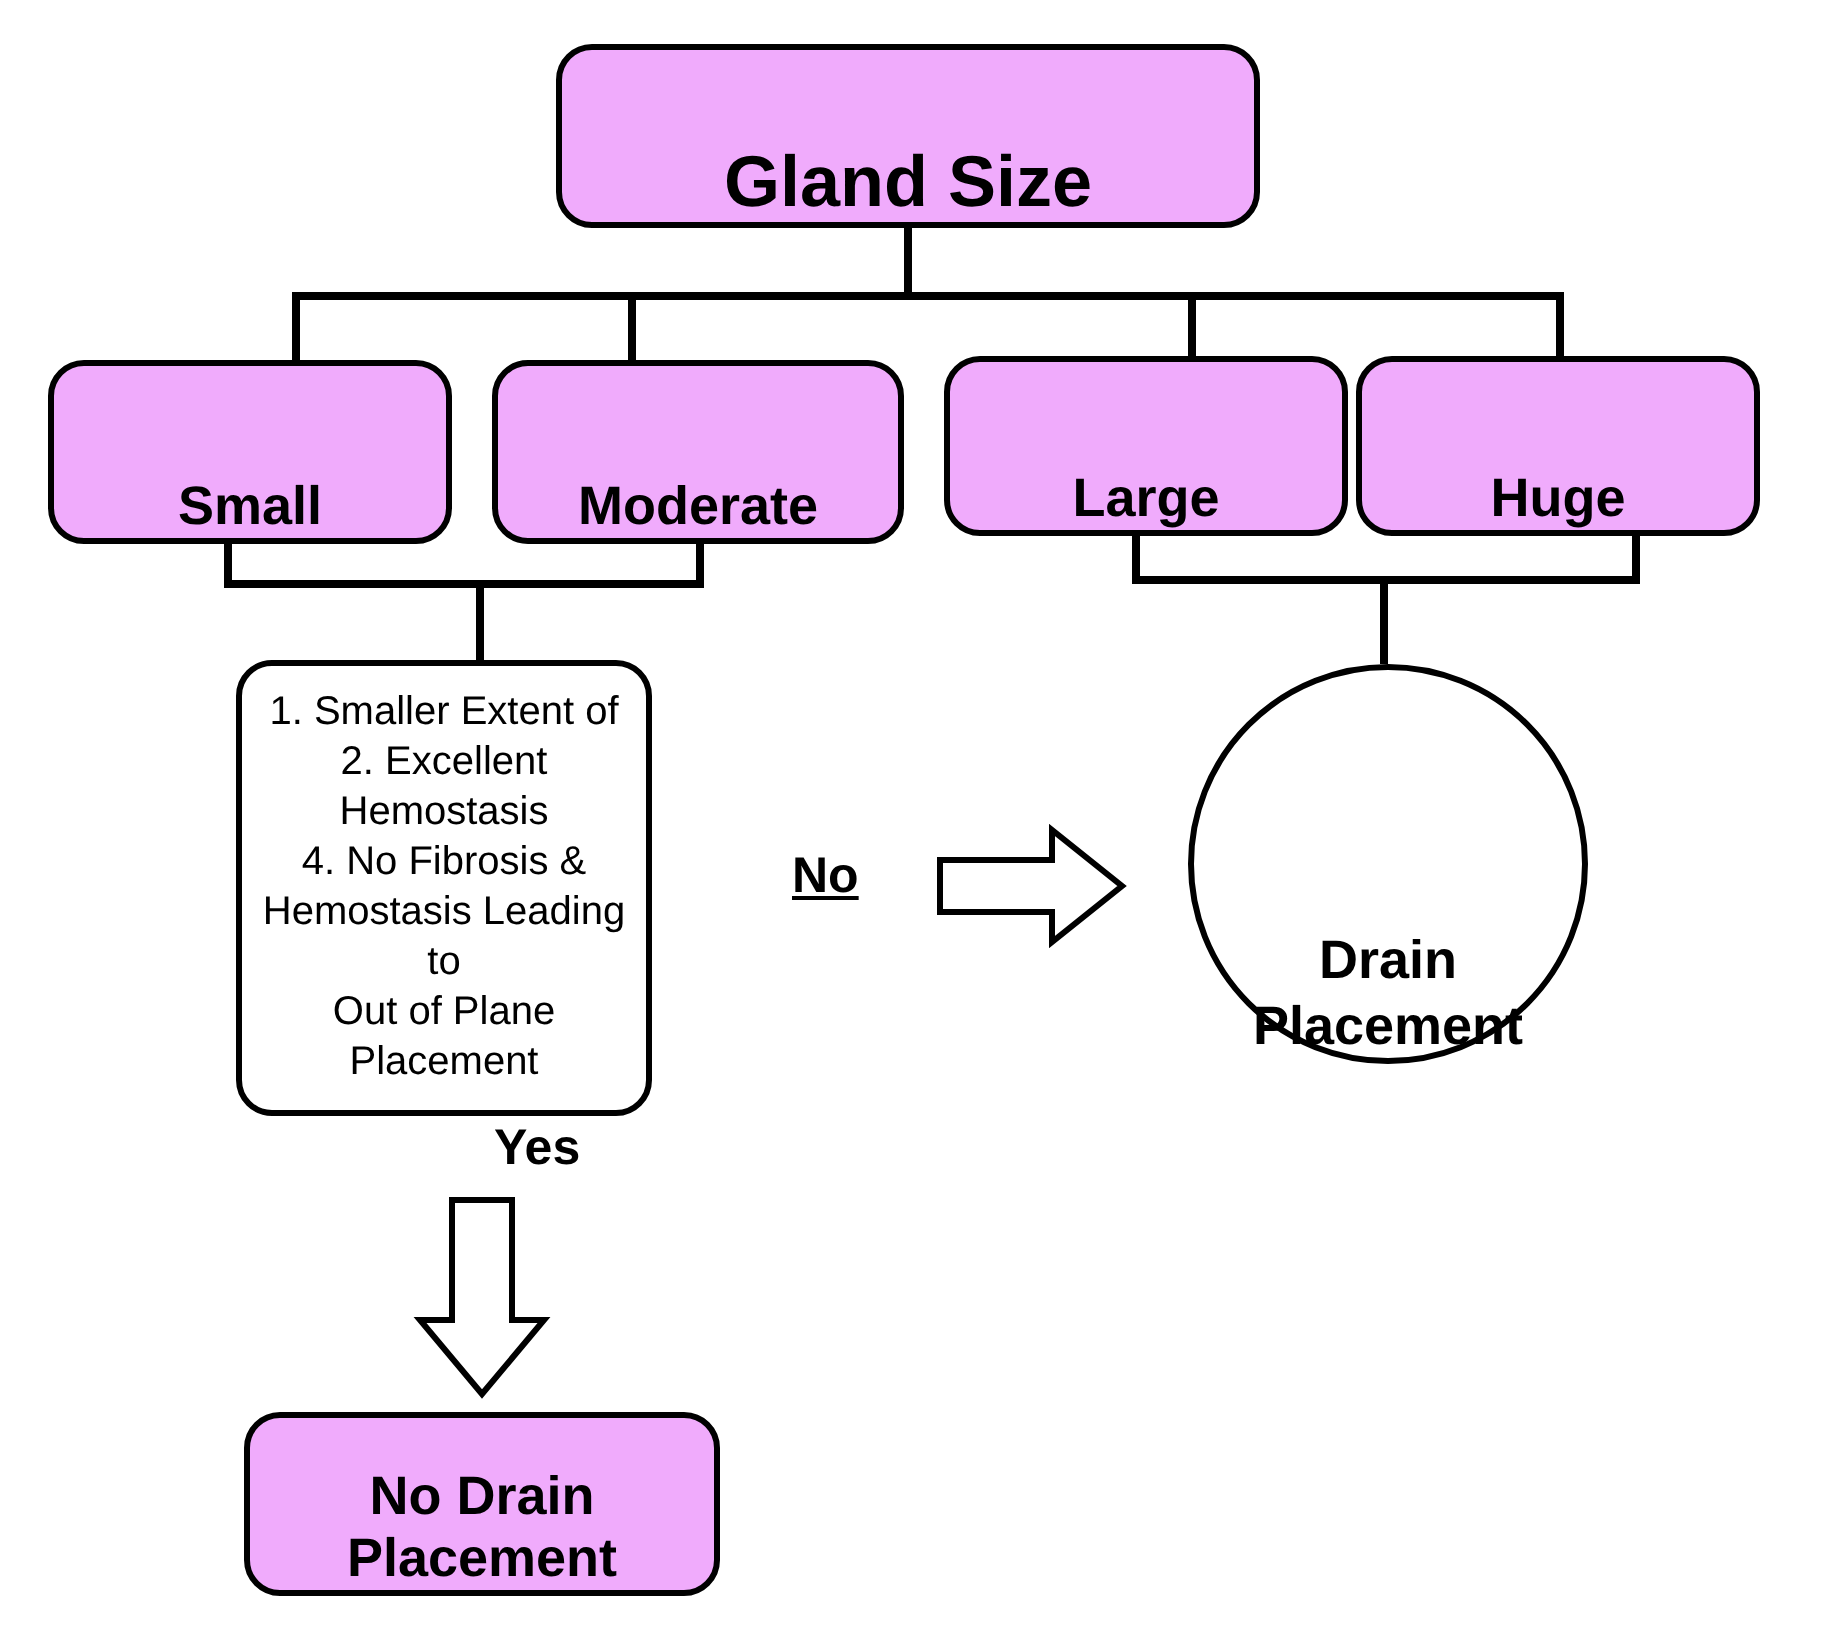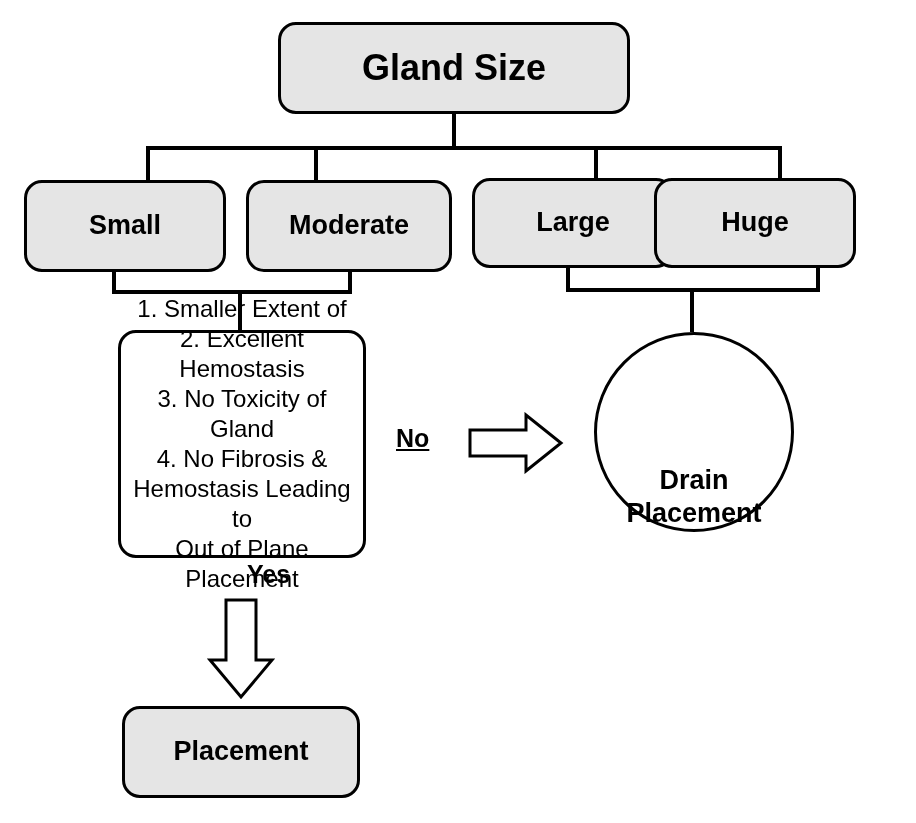--- a/index.html
+++ b/index.html
@@ -15,23 +15,23 @@
     position: relative;
     width: 916px;
     height: 823px;
     overflow: hidden;
     background: #ffffff;
   }
   .node {
     position: absolute;
     box-sizing: border-box;
     border: 3px solid #000000;
-    background: #e5e5e5;
+    background: #f0abfc;
     display: flex;
-    align-items: center;
+    align-items: flex-end;
     justify-content: center;
     text-align: center;
     line-height: 1.15;
   }
   .rounded {
     border-radius: 18px;
   }
   .bold {
     font-weight: bold;
   }
@@ -102,38 +102,37 @@
   </div>
 
   <div class="node rounded bold" style="left:472px; top:178px; width:202px; height:90px; font-size:27px;">
     <span>Large</span>
   </div>
 
   <div class="node rounded bold" style="left:246px; top:180px; width:206px; height:92px; font-size:27px;">
     <span>Moderate</span>
   </div>
 
-  <div class="node rounded bold" style="left:654px; top:178px; width:202px; height:90px; font-size:27px;">
+  <div class="node rounded bold" style="left:678px; top:178px; width:202px; height:90px; font-size:27px;">
     <span>Huge</span>
   </div>
 
   <div class="line" style="left:112px; top:272px; width:4px; height:22px;"></div>
   <div class="line" style="left:348px; top:272px; width:4px; height:22px;"></div>
   <div class="line" style="left:112px; top:290px; width:240px; height:4px;"></div>
   <div class="line" style="left:238px; top:290px; width:4px; height:40px;"></div>
 
   <div class="line" style="left:566px; top:268px; width:4px; height:24px;"></div>
   <div class="line" style="left:816px; top:268px; width:4px; height:24px;"></div>
   <div class="line" style="left:566px; top:288px; width:254px; height:4px;"></div>
   <div class="line" style="left:690px; top:288px; width:4px; height:44px;"></div>
 
-  <div class="list-box" style="left:118px; top:330px; width:248px; height:228px; font-size:24px;">
+  <div class="list-box" style="left:118px; top:330px; width:208px; height:228px; font-size:20px;">
     <span class="ln">1. Smaller Extent of</span>
     <span class="ln">2. Excellent Hemostasis</span>
-    <span class="ln">3. No Toxicity of Gland</span>
     <span class="ln">4.  No Fibrosis &amp;</span>
     <span class="ln">Hemostasis Leading to</span>
     <span class="ln">Out of Plane Placement</span>
   </div>
 
   <div class="label" style="left:396px; top:424px; font-size:25px;text-decoration:underline;">No</div>
 
   <svg class="arrow-svg" style="left:468px; top:412px;" width="96" height="62" viewBox="0 0 96 62">
     <polygon points="2,18 58,18 58,3 93,31 58,59 58,44 2,44" fill="#ffffff" stroke="#000000" stroke-width="3" stroke-linejoin="miter"></polygon>
   </svg>
@@ -146,17 +145,18 @@
   </div>
 
   <div class="label" style="left:211px; top:560px; font-size:25px;margin-left:36px;">Yes</div>
 
   <svg class="arrow-svg" style="left:206px; top:598px;" width="70" height="102" viewBox="0 0 70 102">
     <polygon points="20,2 50,2 50,62 66,62 35,99 4,62 20,62" fill="#ffffff" stroke="#000000" stroke-width="3" stroke-linejoin="miter"></polygon>
   </svg>
 
   <div class="node rounded bold" style="left:122px; top:706px; width:238px; height:92px; font-size:27px;">
     <div>
+      <div>No Drain</div>
       <div>Placement</div>
     </div>
   </div>
 
 </div>
 
 </body></html>

